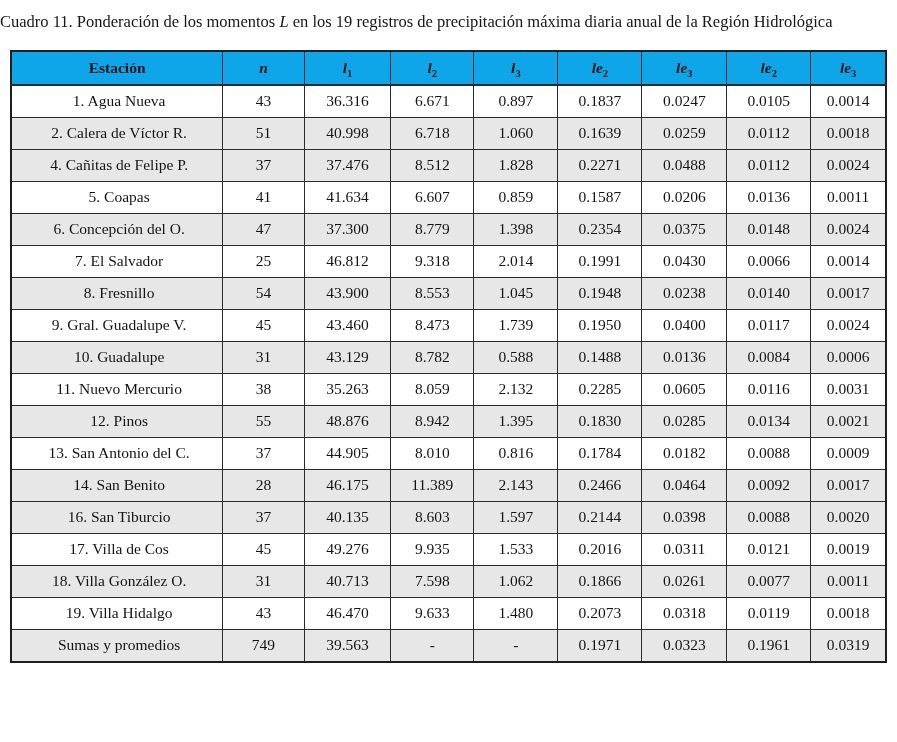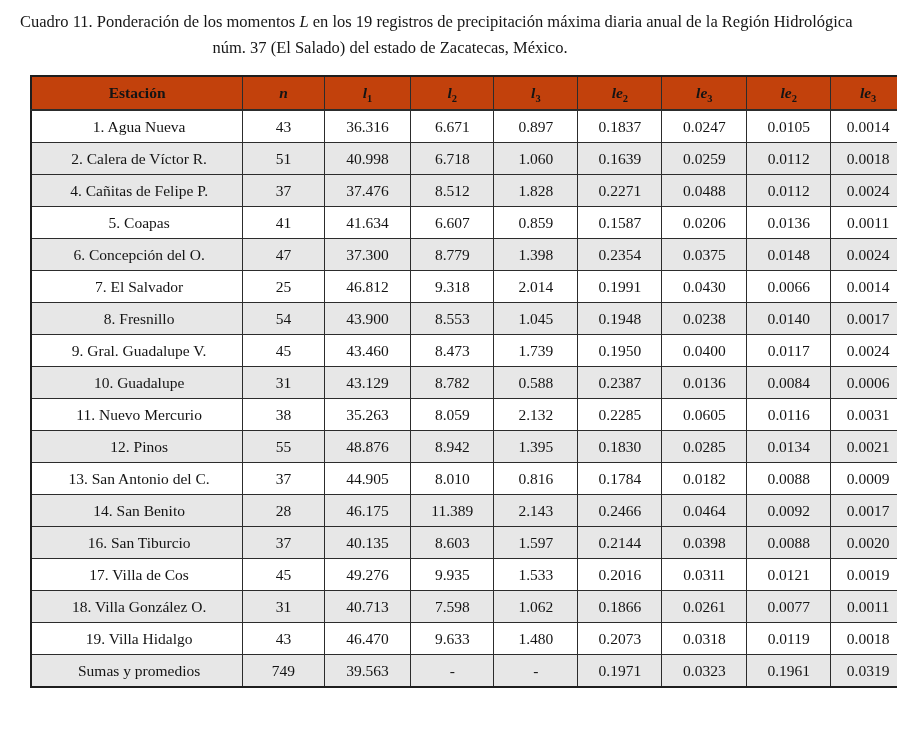--- a/index.html
+++ b/index.html
@@ -9,21 +9,20 @@
     width: 897px;
     height: 742px;
     font-family: "Liberation Serif", "DejaVu Serif", serif;
     color: #141414;
     overflow: hidden;
   }
   .page {
     width: 760px;
     height: 742px;
     box-sizing: border-box;
-    padding-left: 20px;
   }
   .caption {
     text-align: center;
     font-size: 16.5px;
     line-height: 1.55;
     padding-top: 9px;
     color: #161616;
   }
   .caption-line { white-space: nowrap; }
   .caption i { font-style: italic; }
@@ -47,42 +46,41 @@
     border: 1.5px solid #2c2c2c;
     font-size: 15.5px;
     height: 29px;
     padding: 1px 6px;
     text-align: center;
     vertical-align: middle;
     white-space: nowrap;
     overflow: hidden;
   }
   thead th {
-    background: #c2410c;
+    background: #0ea5e9;
     height: 30px;
     border-bottom-width: 2px;
     font-weight: bold;
   }
   thead th .hdr-base { font-style: italic; }
   thead th.station-hdr { font-style: normal; }
   sub { font-size: 10.5px; line-height: 0; }
   td.station {
     text-align: center;
     padding-left: 10px;
   }
   tr.shade td { background: #e7e7e7; }
 </style>
 </head>
 <body>
 
 <div class="page">
 
   <div class="caption">
     <div class="caption-line"><span>Cuadro 11. Ponderación de los momentos </span><i>L</i><span> en los 19 registros de precipitación máxima diaria anual de la Región Hidrológica</span></div>
-    <div class="caption-line">núm. 37 (El Salado) del estado de Zacatecas, México.</div>
   </div>
 
   <table class="data-table">
     <colgroup>
       <col class="c1">
         <col class="c2">
         <col class="c3">
         <col class="c4">
         <col class="c5">
       <col class="c6">
@@ -191,21 +189,21 @@
           <td>0.0400</td>
           <td>0.0117</td>
           <td>0.0024</td>
         </tr>
         <tr class="shade">
           <td class="station">10. Guadalupe</td>
           <td>31</td>
           <td>43.129</td>
           <td>8.782</td>
           <td>0.588</td>
-          <td>0.2387</td>
+          <td>0.1488</td>
           <td>0.0136</td>
           <td>0.0084</td>
           <td>0.0006</td>
         </tr>
         <tr>
           <td class="station">11. Nuevo Mercurio</td>
           <td>38</td>
           <td>35.263</td>
           <td>8.059</td>
           <td>2.132</td>

